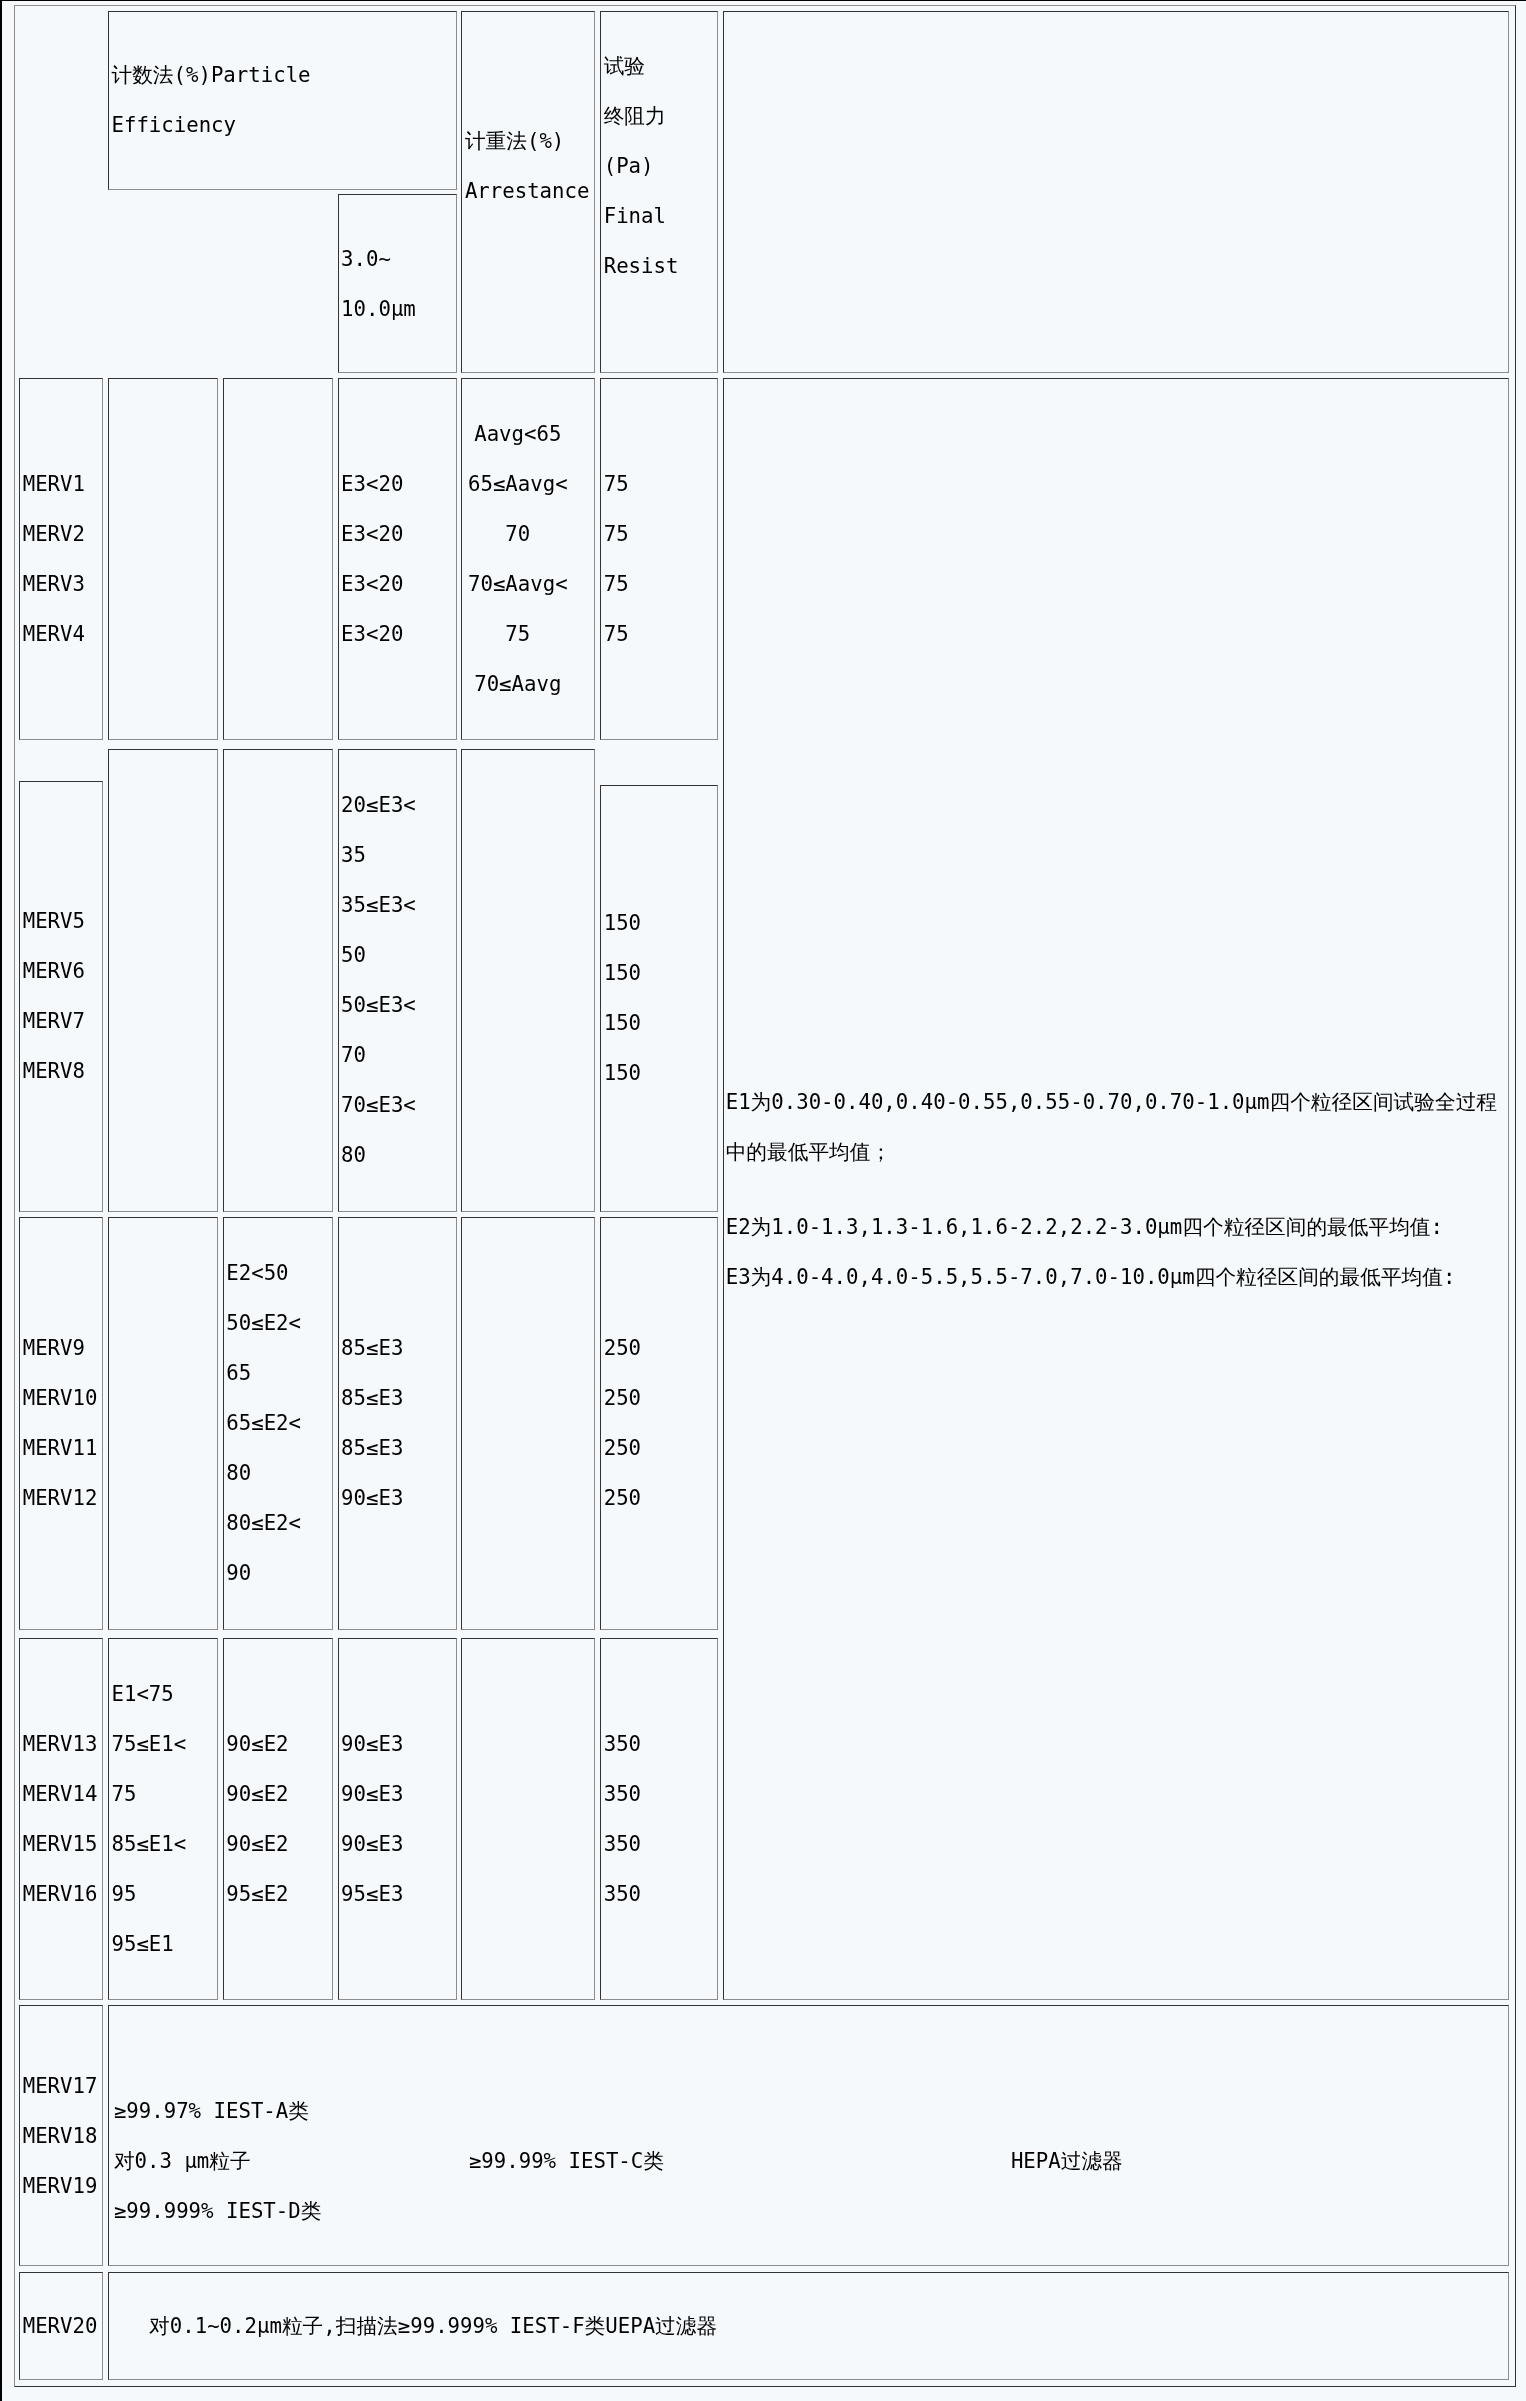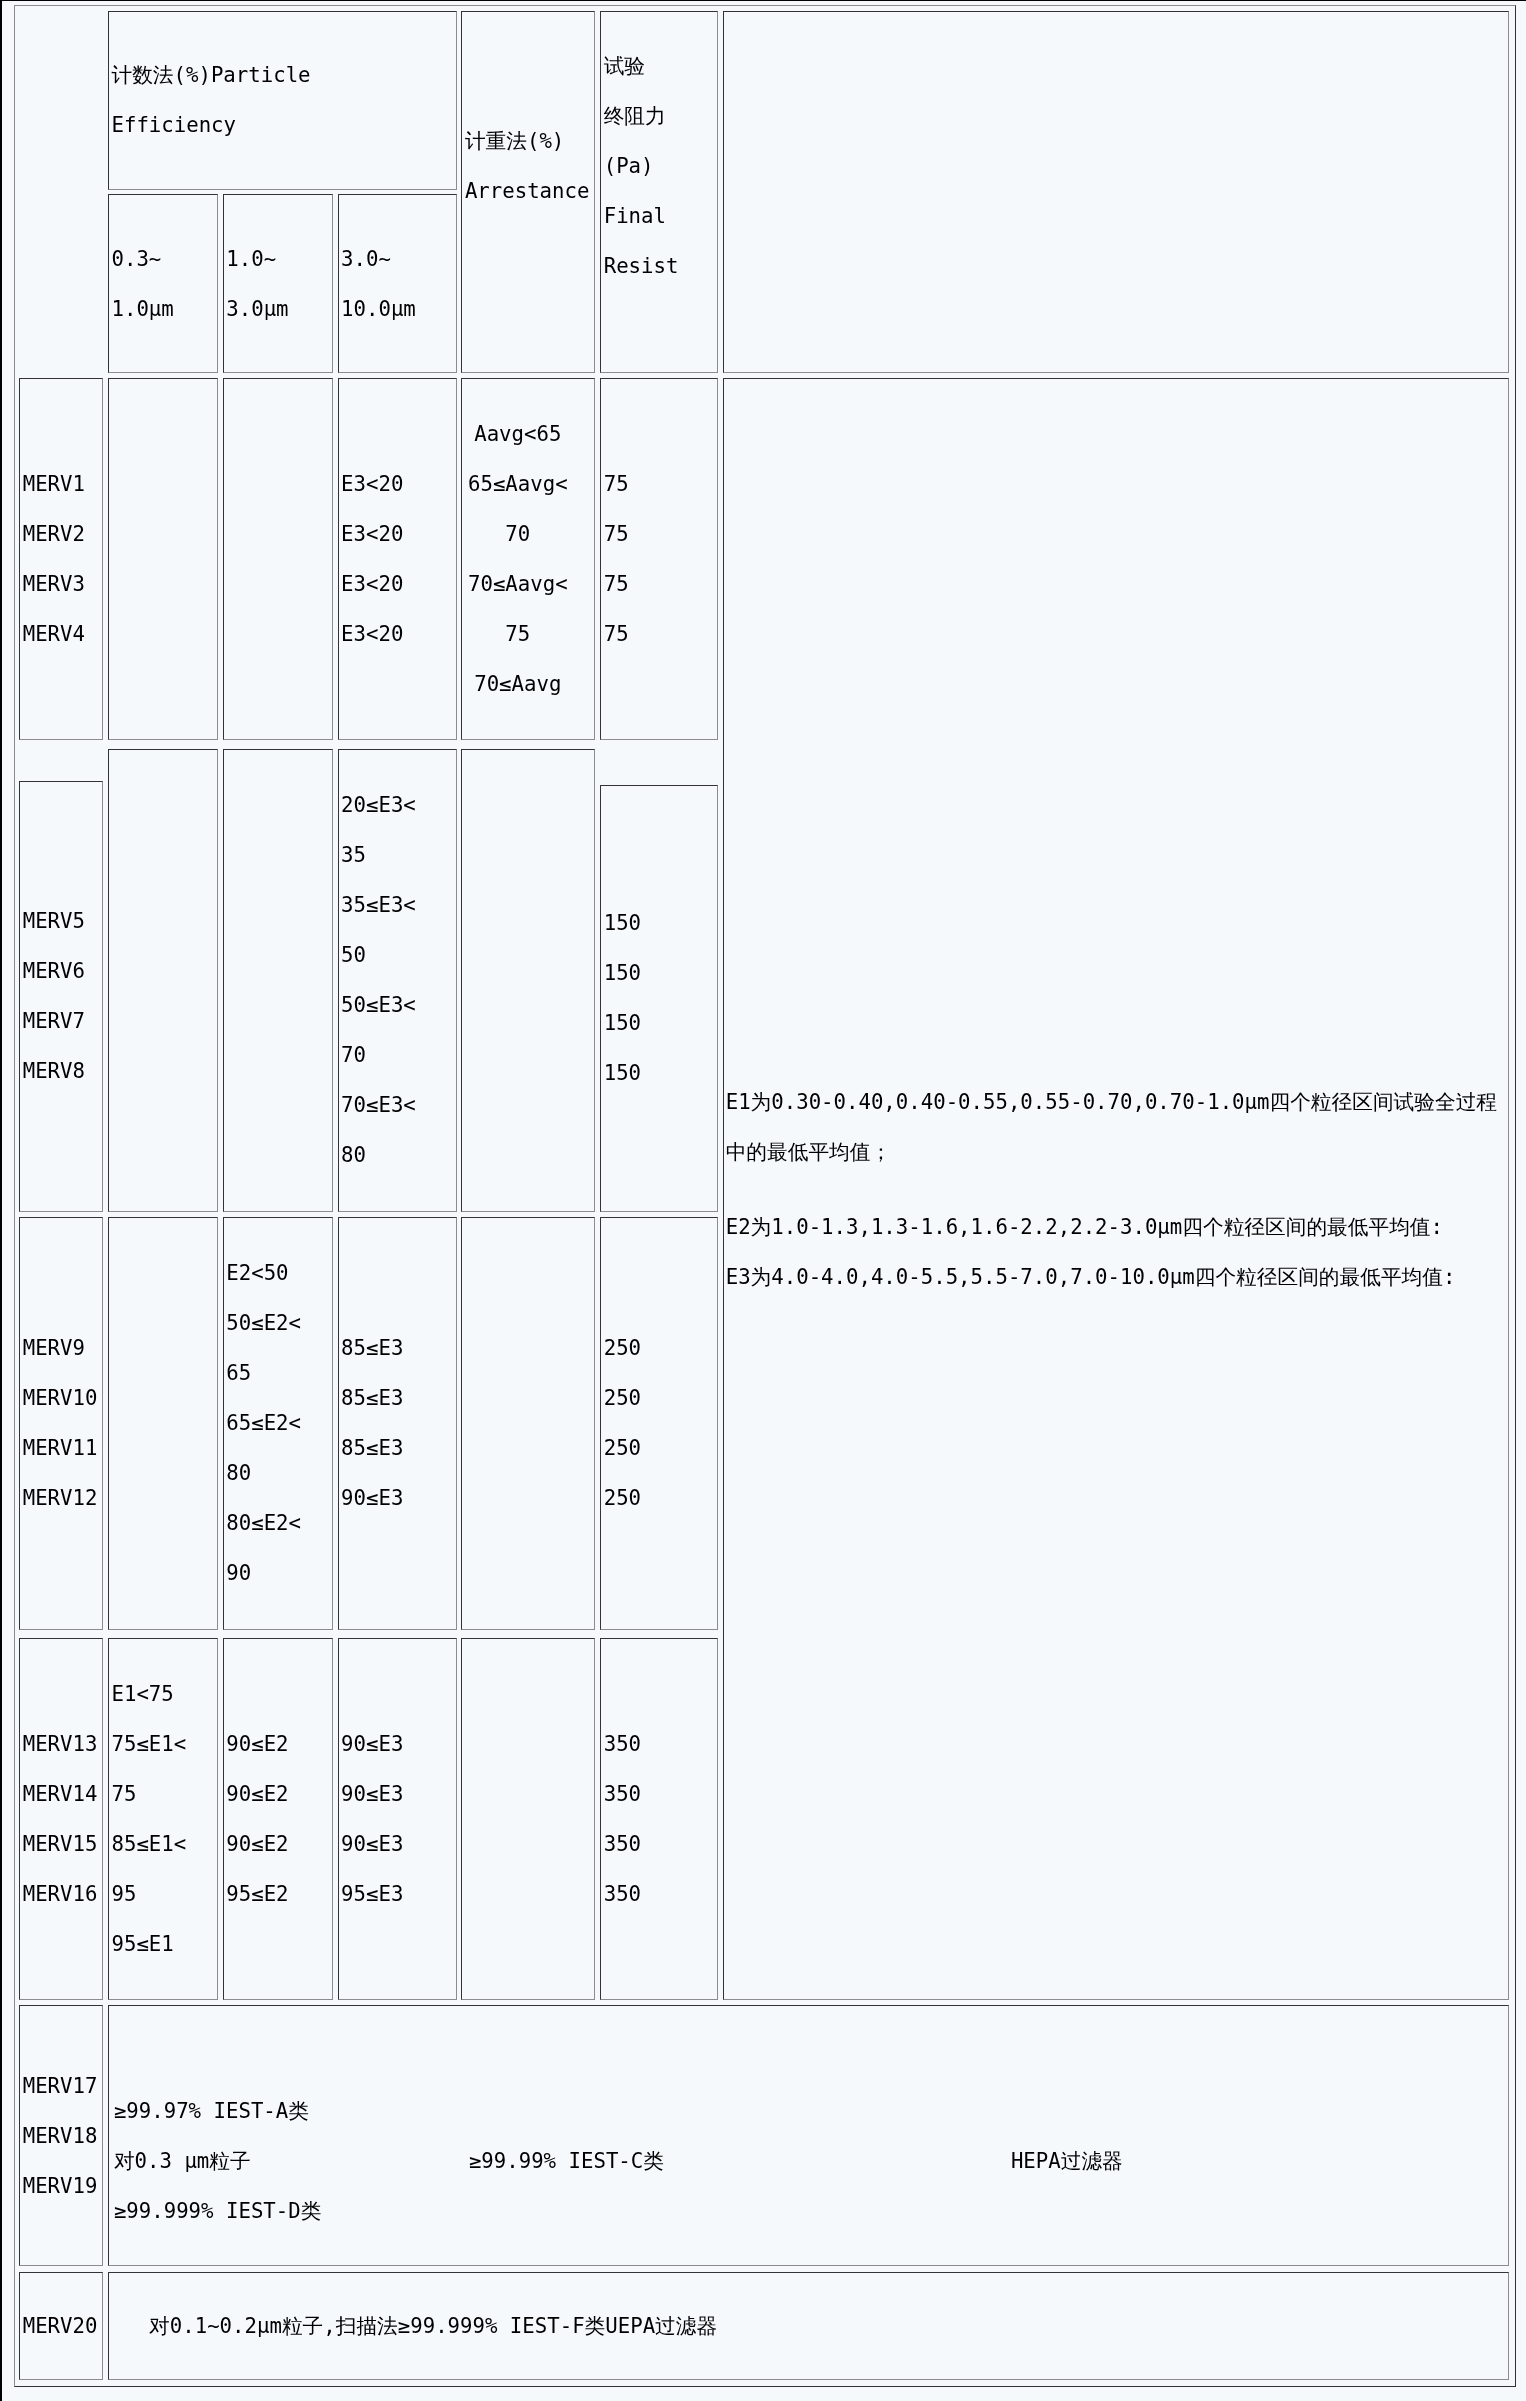--- a/index.html
+++ b/index.html
@@ -74,32 +74,20 @@
         <div>试验</div>
         <div>终阻力</div>
         <div>(Pa)</div>
         <div>Final</div>
         <div>Resist</div>
       </div>
   </div>
   <div class="cell" style="grid-column:7;grid-row:1 / 4;">
     <div></div>
   </div>
-  <div class="cell" style="grid-column:2;grid-row:3;">
-    <div class="lines nowrap">
-        <div>0.3~</div>
-        <div>1.0μm</div>
-      </div>
-  </div>
-  <div class="cell" style="grid-column:3;grid-row:3;">
-    <div class="lines nowrap">
-        <div>1.0~</div>
-        <div>3.0μm</div>
-      </div>
-  </div>
   <div class="cell" style="grid-column:4;grid-row:3;">
     <div class="lines nowrap">
         <div>3.0~</div>
         <div>10.0μm</div>
       </div>
   </div>
 
   <div class="cell" style="grid-column:1;grid-row:5;">
     <div class="lines nowrap">
         <div>MERV1</div>

